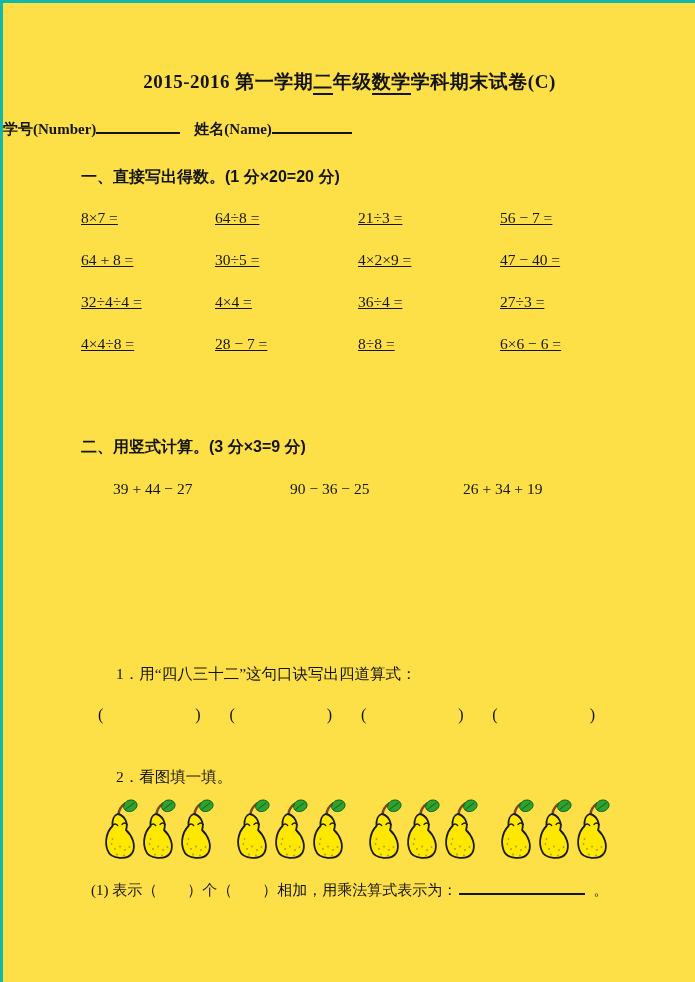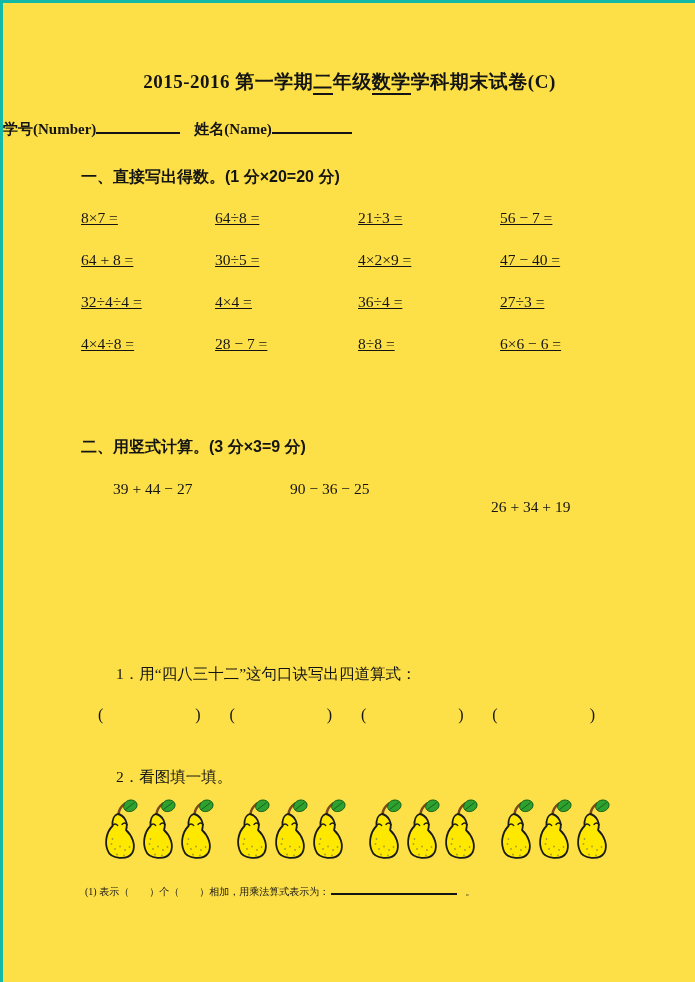--- a/index.html
+++ b/index.html
@@ -31,34 +31,34 @@
     position:absolute;top:194px;left:78px;width:545px;
     display:grid;grid-template-columns:134px 143px 142px 1fr;
     font-size:15.5px;
     text-decoration:underline;
   }
   .grid .cell{height:42px;line-height:42px;white-space:nowrap;}
   #s2-problems{position:absolute;top:477px;left:0;width:100%;height:24px;font-size:15.5px;}
   #s2-problems .vprob{position:absolute;white-space:nowrap;}
   #s2-problems .vprob:nth-child(1){left:100px;margin-left:10px;}
   #s2-problems .vprob:nth-child(2){left:287px;text-align:right;}
-  #s2-problems .vprob:nth-child(3){left:488px;margin-top:18px;}
+  #s2-problems .vprob:nth-child(3){left:460px;}
   .item{position:absolute;left:78px;font-size:15.5px;white-space:nowrap;margin-left:35px;}
   #item1{top:661px;}
   #item2{top:764px;}
   .parens{
     position:absolute;top:703px;left:95px;width:497px;
     display:flex;justify-content:space-between;font-size:16px;
   }
   .parens .blank{display:inline-flex;align-items:baseline;}
   .parens .gap{display:inline-block;width:92px;}
   .pears{position:absolute;top:795px;left:95px;display:flex;gap:18px;}
   .pear-group{display:flex;}
   .pear-group svg{width:40px;height:66px;margin-right:-2px;display:block;}
-  .sub1{position:absolute;top:876px;left:82px;font-size:10px;white-space:nowrap;}
+  .sub1{position:absolute;top:876px;left:88px;font-size:15px;white-space:nowrap;}
   .sub1 .ans{display:inline-block;width:126px;height:14px;border-bottom:2px solid #141414;margin:0 8px 0 2px;}
 </style>
 </head>
 <body>
 
 <div class="page">
 
   <div class="title" id="title"><span>2015-2016 第一学期</span><span class="u">二</span><span>年级</span><span class="u">数学</span><span>学科期末试卷(C)</span></div>
 
   <div class="student">

